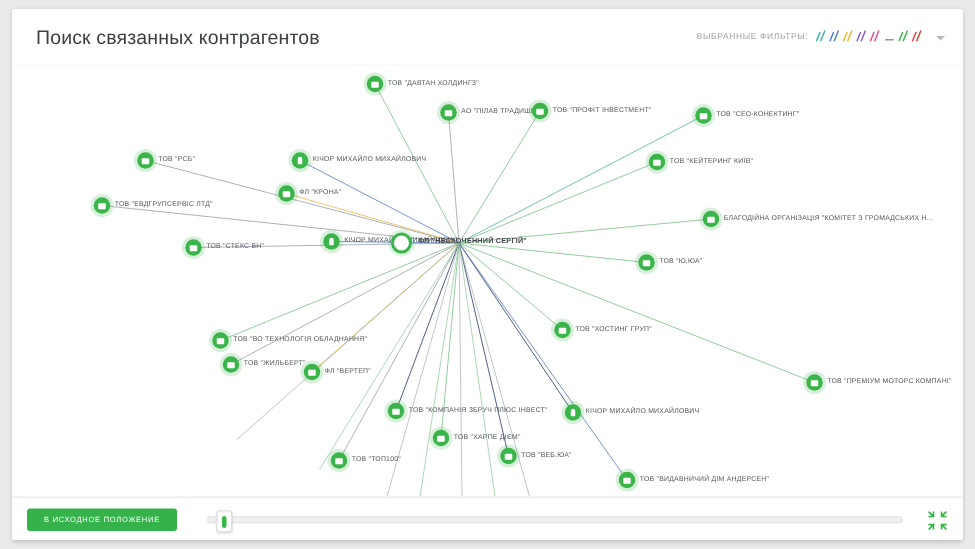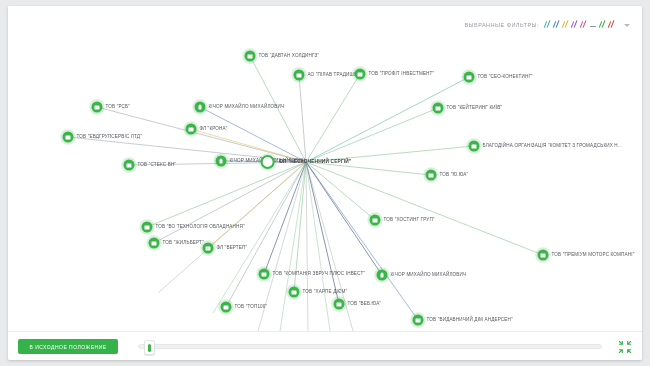--- a/index.html
+++ b/index.html
@@ -107,20 +107,21 @@
     background:#ffffff;border:0;cursor:pointer;padding:0;
     display:flex;align-items:center;justify-content:center;
   }
 </style>
 </head>
 <body>
 
 <div class="app">
 
   <div class="header">
+    <div class="page-title">Поиск связанных контрагентов</div>
     <div class="filters">
       <div class="filters-label">ВЫБРАННЫЕ ФИЛЬТРЫ:</div>
       <div class="filter-icons">
           <span class="fi">
             <i class="a" style="background:#3fb6a8"></i>
             <i class="b" style="background:#3fb6a8"></i>
           </span>
           <span class="fi">
             <i class="a" style="background:#4a7fd4"></i>
             <i class="b" style="background:#4a7fd4"></i>

